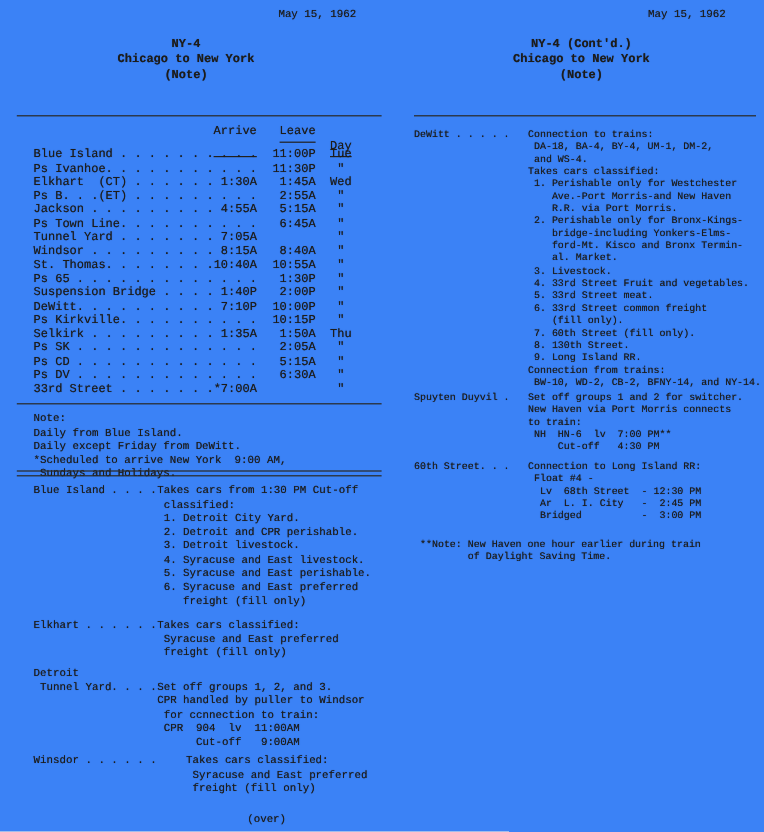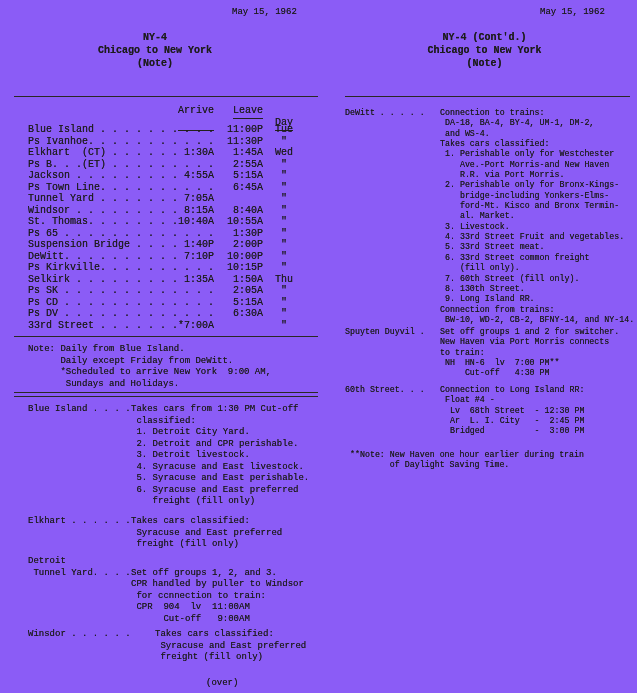--- a/index.html
+++ b/index.html
@@ -1,18 +1,18 @@
 <!DOCTYPE html>
 <html><head>
 <meta charset="utf-8">
 <style>
   html,body{margin:0;padding:0;background:#e9e8e4;}
   #page{
     position:relative;width:637px;height:693px;margin:0 auto;
-    background:#8b5cf6;
+    background:#3b82f6;
     font-family:"Liberation Mono","DejaVu Sans Mono",monospace;
     color:#1d1c1a;
     text-shadow:0 0 .6px rgba(20,18,15,.7);
     overflow:hidden;
   }
   .abs{position:absolute;}
   .col{position:absolute;top:0;height:693px;}
   #col-left{left:0;width:330px;}
   #col-right{left:330px;width:307px;}
   .date{font-size:9px;line-height:11px;}
@@ -31,21 +31,21 @@
   .thead .hw2 span,.thead .hw3 span{display:inline-block;}
   .trow{display:flex;font-size:10px;height:11.5px;line-height:11.5px;}
   
   .sect{display:flex;align-items:flex-start;}
   .sect .lbl{white-space:pre;}
   .sect .bod{white-space:pre;}
   .ls{font-size:9px;line-height:11.5px;}
   .ls .lbl{width:103px;flex:none;}
   .rs{font-size:8.3px;line-height:10.35px;}
   .rs .lbl{width:95px;flex:none;}
-  .noteblk{display:flex;font-size:9px;line-height:11.5px;}
+  .noteblk{display:flex;font-size:9px;line-height:11.5px;flex-direction:column;}
   .noteblk .lbl{flex:none;white-space:pre;}
   .noteblk .bod{white-space:pre;}
   .over{font-size:9px;}
 </style>
 </head>
 <body>
 
 <div id="page">
 
   <div class="col" id="col-left">

